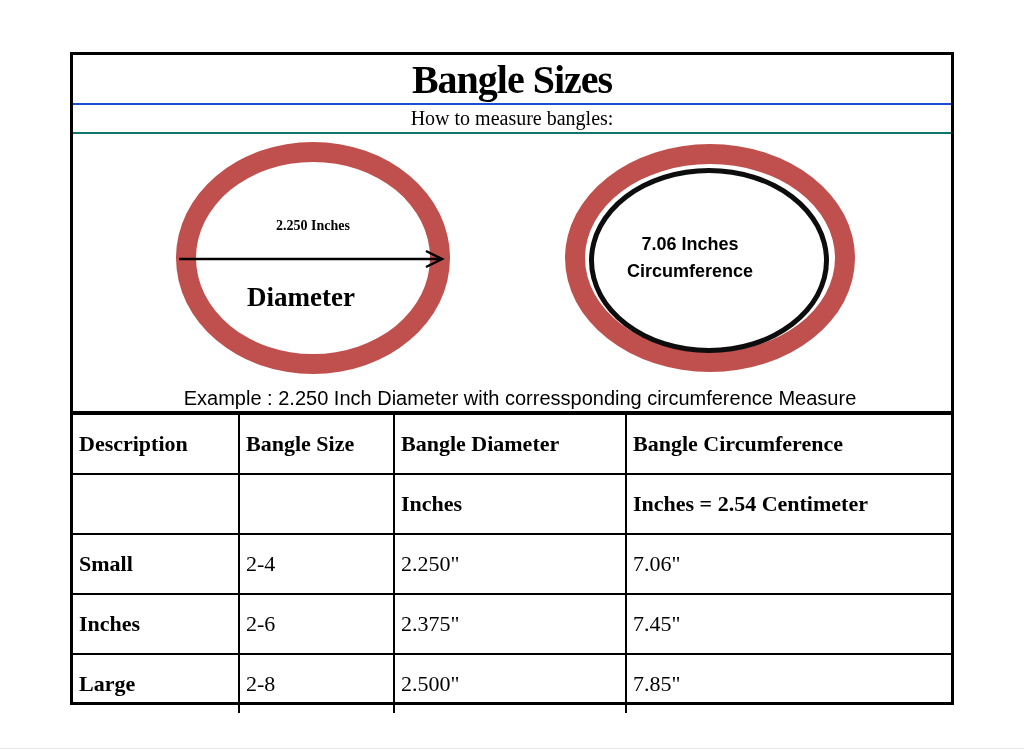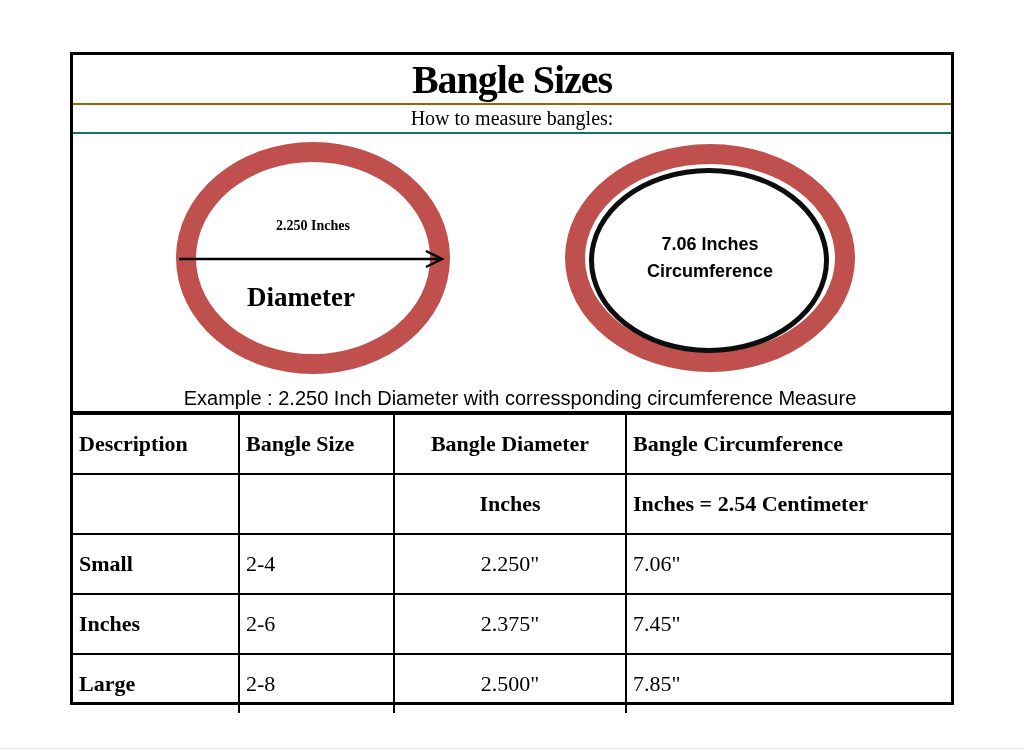--- a/index.html
+++ b/index.html
@@ -5,59 +5,59 @@
   * { margin:0; padding:0; box-sizing:border-box; }
   html,body { background:#ffffff; }
   body { font-family:"Liberation Serif", serif; color:#000; }
   .canvas { position:relative; width:1024px; height:751px; background:#fff; overflow:hidden; }
 
   .sheet {
     position:absolute; left:70px; top:52px; width:884px; height:653px;
     border:3px solid #000; background:#fff;
   }
 
-  .title-row { height:50px; border-bottom:2px solid #a16207;
+  .title-row { height:50px; border-bottom:2px solid #1d4ed8;
     display:flex; align-items:center; justify-content:center; }
   .title-row .t { font-size:40px; font-weight:bold; letter-spacing:-1px; }
 
   .subtitle-row { height:29px; border-bottom:2px solid #0f766e;
     display:flex; align-items:center; justify-content:center; font-size:20px; }
 
   .diagram { position:relative; height:281px; border-bottom:4px solid #000; overflow:hidden; }
 
   .ring { position:absolute; border-radius:50%; }
   .ring.red { border:20px solid #c0504d; }
   .left-ring  { left:103px; top:8px;  width:274px; height:232px; }
   .right-ring { left:492px; top:10px; width:290px; height:228px; }
   .inner-black { left:516px; top:34px; width:240px; height:185px; border:5px solid #0d0d0d; }
 
   .dlabel { position:absolute; text-align:center; font-weight:bold; }
   .left-measure { left:103px; top:84px;  width:274px; font-size:14px; }
   .left-name    { left:91px; top:148px; width:274px; font-size:27px; }
-  .right-text   { left:492px; top:97px; width:290px; font-size:18px; line-height:27px;
+  .right-text   { left:472px; top:97px; width:290px; font-size:18px; line-height:27px;
                   font-family:"Liberation Sans", sans-serif; }
 
   .arrow-svg { position:absolute; left:103px; top:114px; }
 
   .caption { position:absolute; left:0; top:253px; width:100%; text-align:center;
     font-family:"Liberation Sans", sans-serif; font-size:20px;margin-left:8px; }
 
   .section-row { height:68px; border-bottom:3px solid #000;
     display:flex; align-items:center; padding-left:7px;
     font-size:23px; font-weight:bold; letter-spacing:-0.3px; }
 
   table.sizes { width:100%; border-collapse:collapse; table-layout:fixed; }
   table.sizes td { border:2px solid #000; height:43px; vertical-align:middle;
     font-size:22px; padding:16px 6px; overflow:hidden; white-space:nowrap; }
   table.sizes tr:first-child td { border-top:none; }
   table.sizes tr:last-child td { border-bottom:none; }
   table.sizes td:first-child { border-left:none; }
   table.sizes td:last-child { border-right:none; }
   td.b { font-weight:bold; }
-  td.c { text-align:center; }
+  td.c { text-align:left; }
 
   .faint-line { position:absolute; left:0; top:748px; width:1024px; height:1px; background:#e8e8e8; }
 </style>
 </head>
 <body>
 
 <div class="canvas">
   <div class="sheet">
 
     <div class="title-row">

